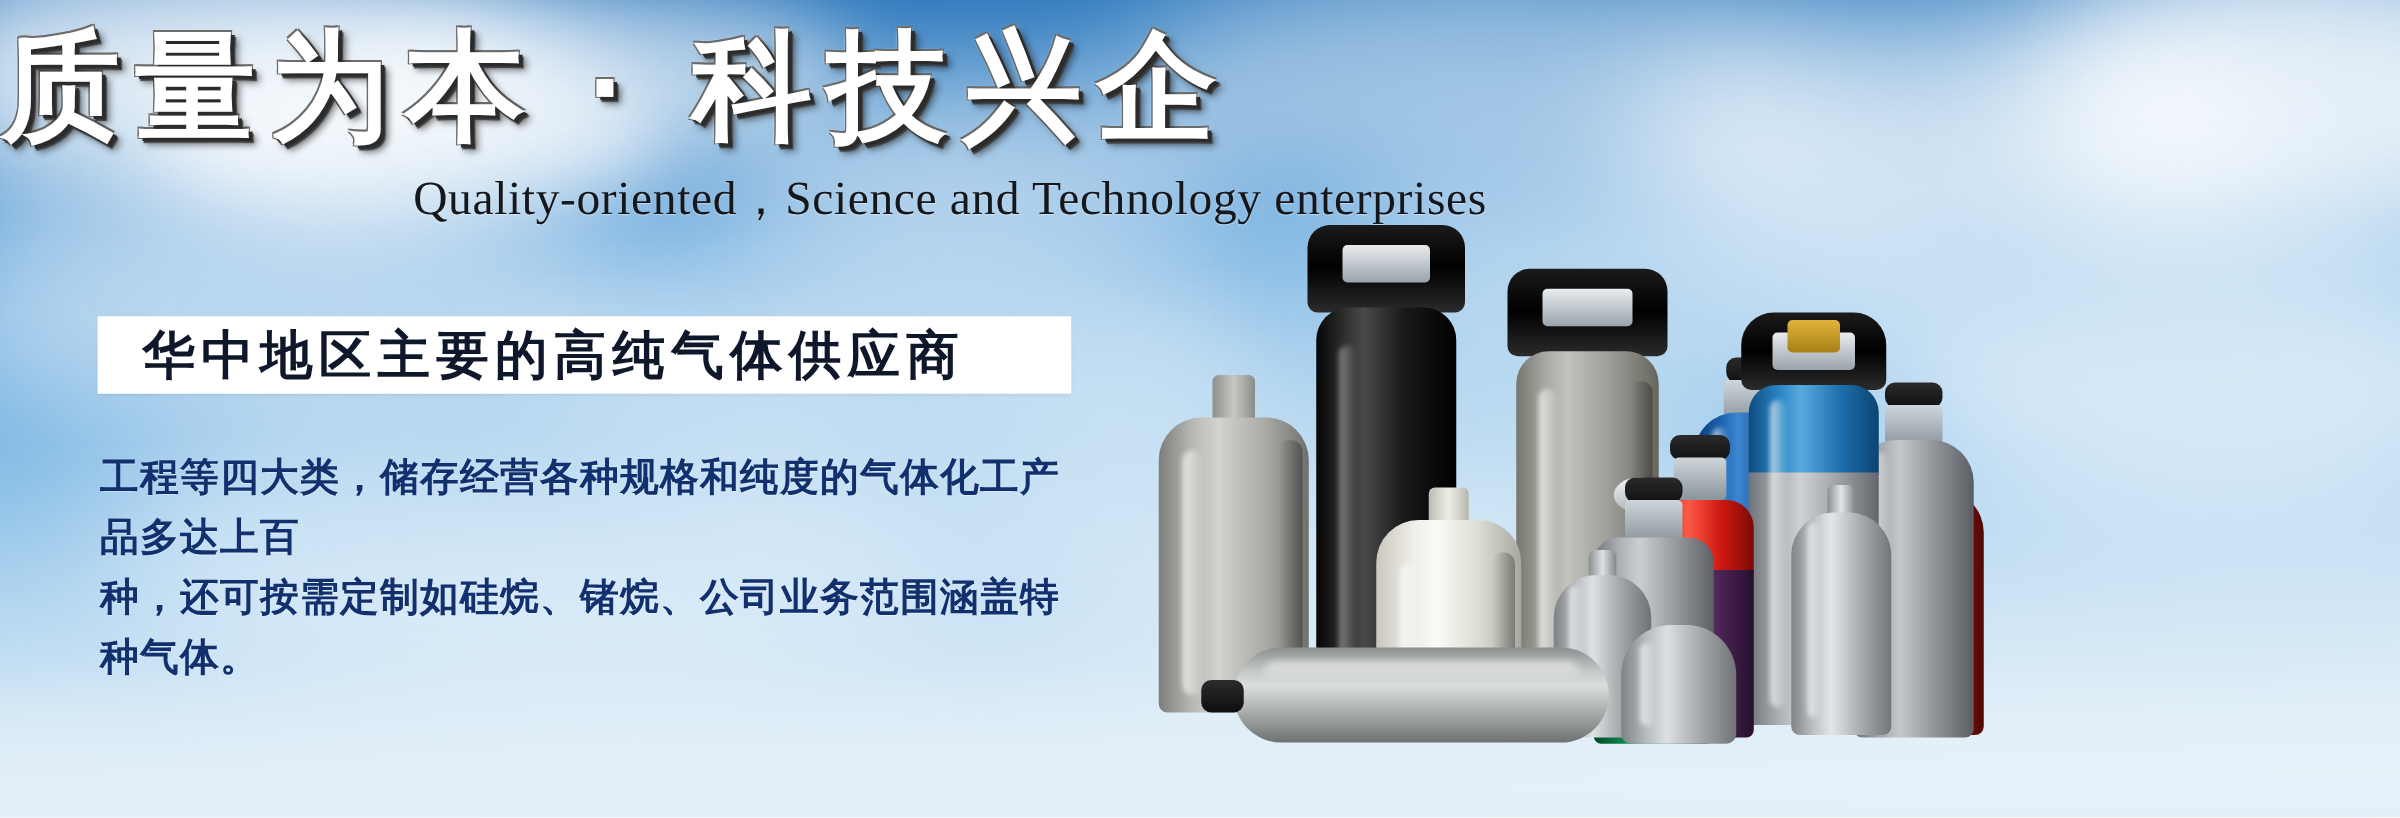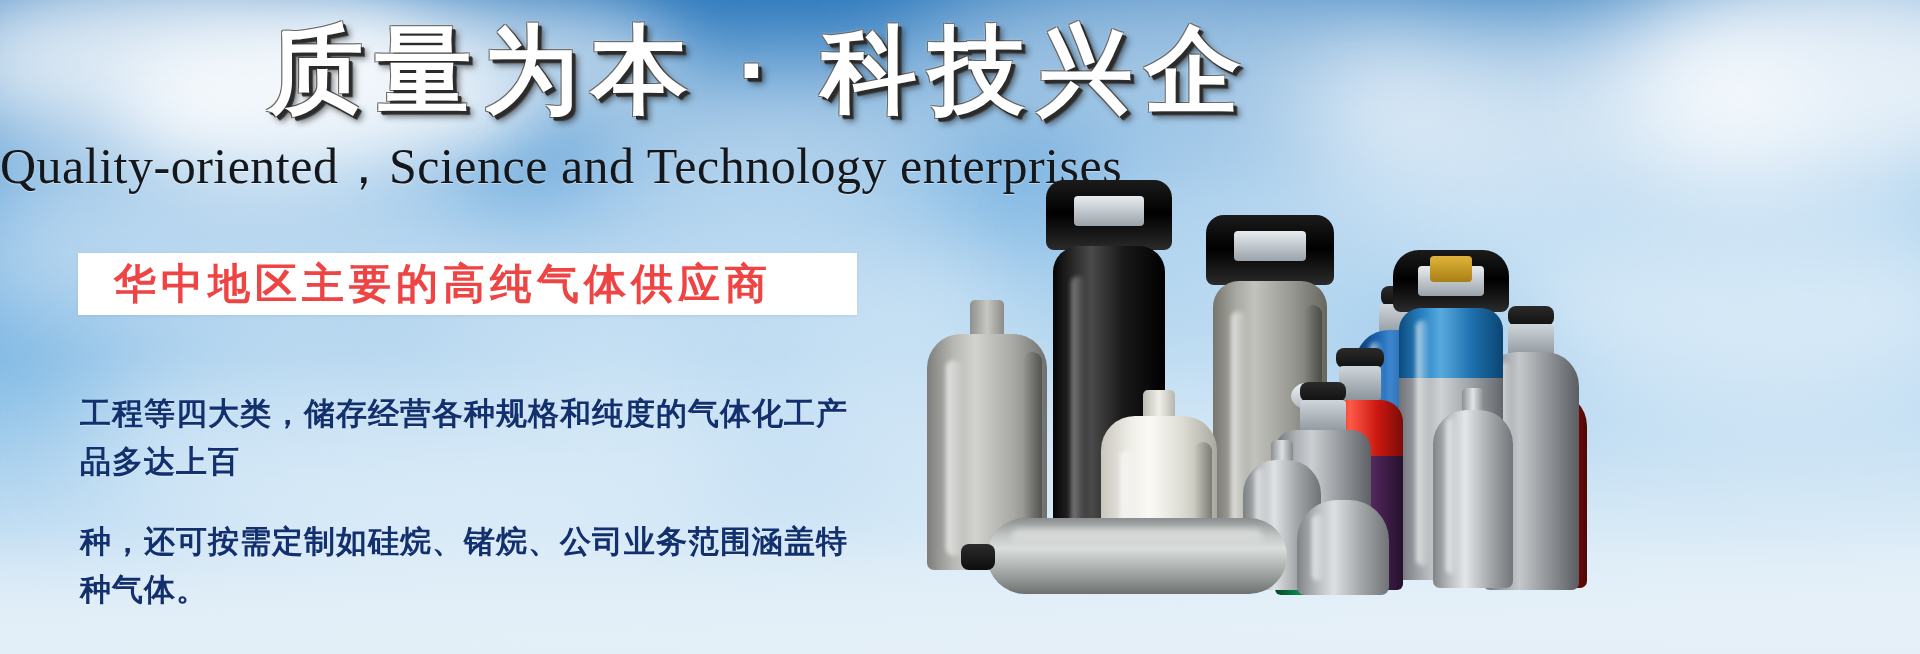--- a/index.html
+++ b/index.html
@@ -26,71 +26,71 @@
     position:absolute;left:0;right:0;bottom:0;height:120px;
     background:linear-gradient(to top,rgba(226,238,247,.85),rgba(226,238,247,0));
   }
   .topdark{
     position:absolute;left:0;right:0;top:0;height:200px;
     background:linear-gradient(to bottom,rgba(12,86,160,.34),rgba(12,86,160,0));
   }
 
   
   .headline-wrap{
-    position:absolute;left:0;top:16px;width:1520px;text-align:center;
+    position:absolute;left:0;top:16px;width:1520px;text-align:left;
     pointer-events:none;
   }
   .headline{
     display:inline-block;
     font-family:"Liberation Sans","DejaVu Sans",sans-serif;
     font-weight:bold;
     font-size:96px;
     line-height:1.12;
     letter-spacing:12px;
     color:#ffffff;
     text-shadow:
       3px 3px 0 #2b2b2b, 4px 4px 1px #3a3a3a,
       6px 6px 6px rgba(20,20,20,.55),
       -1px -1px 0 #6d6d6d, 1px -1px 0 #6d6d6d, -1px 1px 0 #6d6d6d,
       0 0 3px rgba(255,255,255,.9);
   }
 
   .subhead{
-    position:absolute;left:0;top:133px;width:1520px;
+    position:absolute;left:0;top:133px;width:1520px;text-align:center;
     font-family:"Liberation Serif","DejaVu Serif",serif;
-    font-size:50px;letter-spacing:.5px;color:#14171c;
+    font-size:38px;letter-spacing:.5px;color:#14171c;
     text-shadow:0 1px 1px rgba(255,255,255,.45);
     pointer-events:none;
   }
 
   
   .slogan-box{
     position:absolute;left:78px;top:253px;width:779px;height:62px;
     background:#ffffff;
     display:flex;align-items:center;
     box-shadow:0 1px 3px rgba(0,0,0,.08);
   }
   .slogan-text{
     padding-left:36px;
     font-family:"Liberation Sans","DejaVu Sans",sans-serif;
     font-weight:bold;font-size:42px;letter-spacing:5px;
-    color:#ef4444;white-space:nowrap;
+    color:#0f172a;white-space:nowrap;
   }
 
   
   .para{
     position:absolute;left:80px;top:358px;width:790px;
     font-family:"Liberation Serif","DejaVu Serif",serif;
     font-weight:bold;
     font-size:31px;line-height:48px;letter-spacing:1px;
     color:#12306e;
     text-shadow:0 1px 0 rgba(255,255,255,.35);
   }
   .para .l1{text-indent:62px;display:block;}
-  .para .l2,.para .l3{display:block;margin-top:32px;}
+  .para .l2,.para .l3{display:block;}
 
   
   .cylinders{position:absolute;left:905px;top:0;width:640px;height:654px;}
   .cyl{position:absolute;}
 
   .body{
     position:absolute;left:0;right:0;bottom:0;top:34px;
     border-radius:34px 34px 7px 7px;
   }
   .neck{

